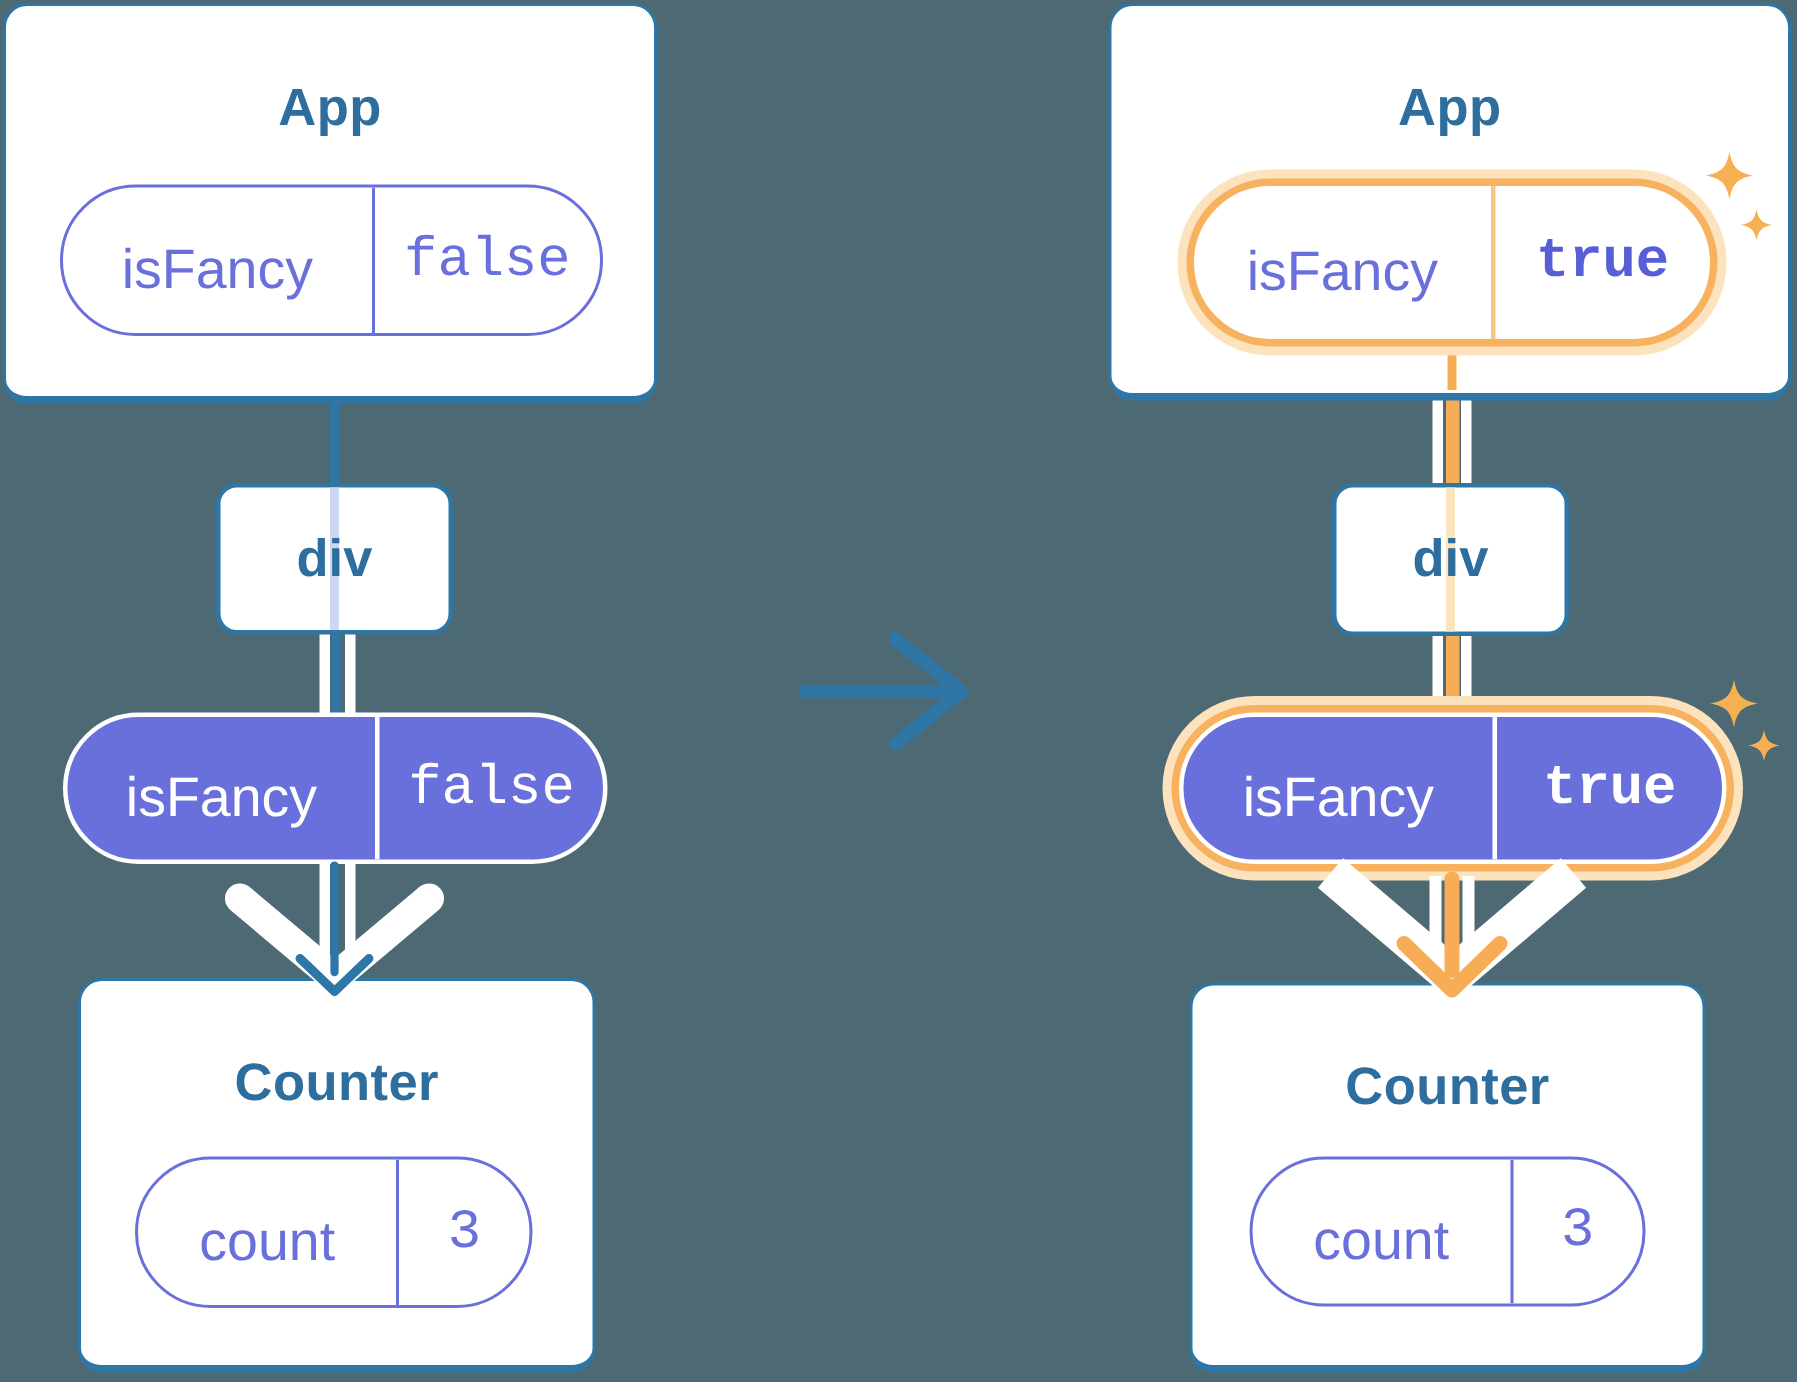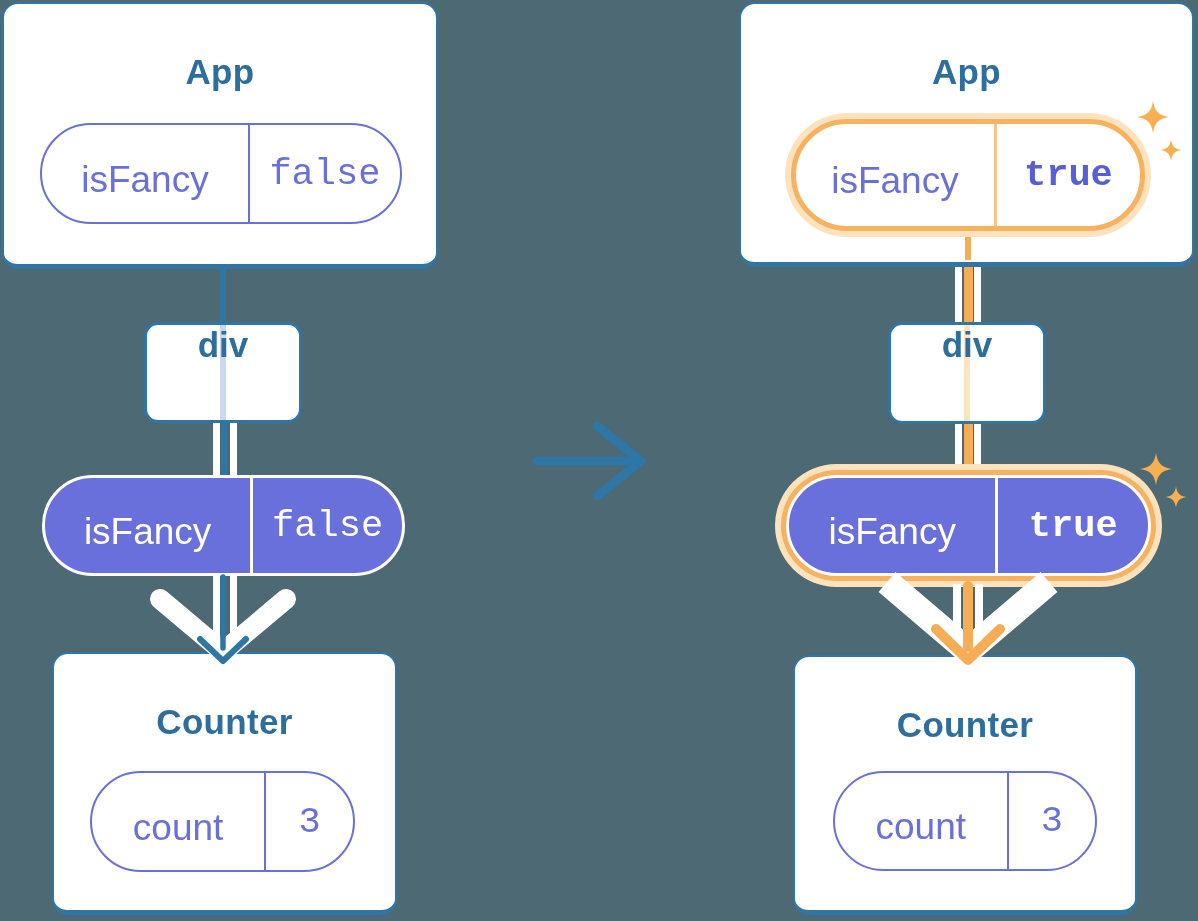--- a/index.html
+++ b/index.html
@@ -12,21 +12,21 @@
   .card{
     position:absolute;background:#fff;border:2.5px solid #2e76a6;
     border-bottom-width:5px;border-radius:16px;z-index:2;box-sizing:border-box;
   }
   .node-title{
     position:absolute;left:0;right:0;text-align:center;
     font-size:35px;font-weight:600;color:#2d6e9e;letter-spacing:.3px;
   }
   .divbox{
     position:absolute;background:#fff;border:3px solid #2e76a6;border-radius:14px;
-    z-index:2;box-sizing:border-box;display:flex;align-items:flex-start;justify-content:center;
+    z-index:2;box-sizing:border-box;display:flex;align-items:center;justify-content:center;
     font-size:35px;font-weight:600;color:#2d6e9e;
   }
   .thru-line{position:absolute;top:0;bottom:0;left:50%;width:6px;margin-left:-3px;}
   .thru-lavender{background:#ccd7f2;}
   .thru-peach{background:#fbe4c0;}
   
   .pill{
     position:absolute;display:flex;border-radius:62px;z-index:2;box-sizing:border-box;
     font-size:37px;overflow:hidden;
   }

